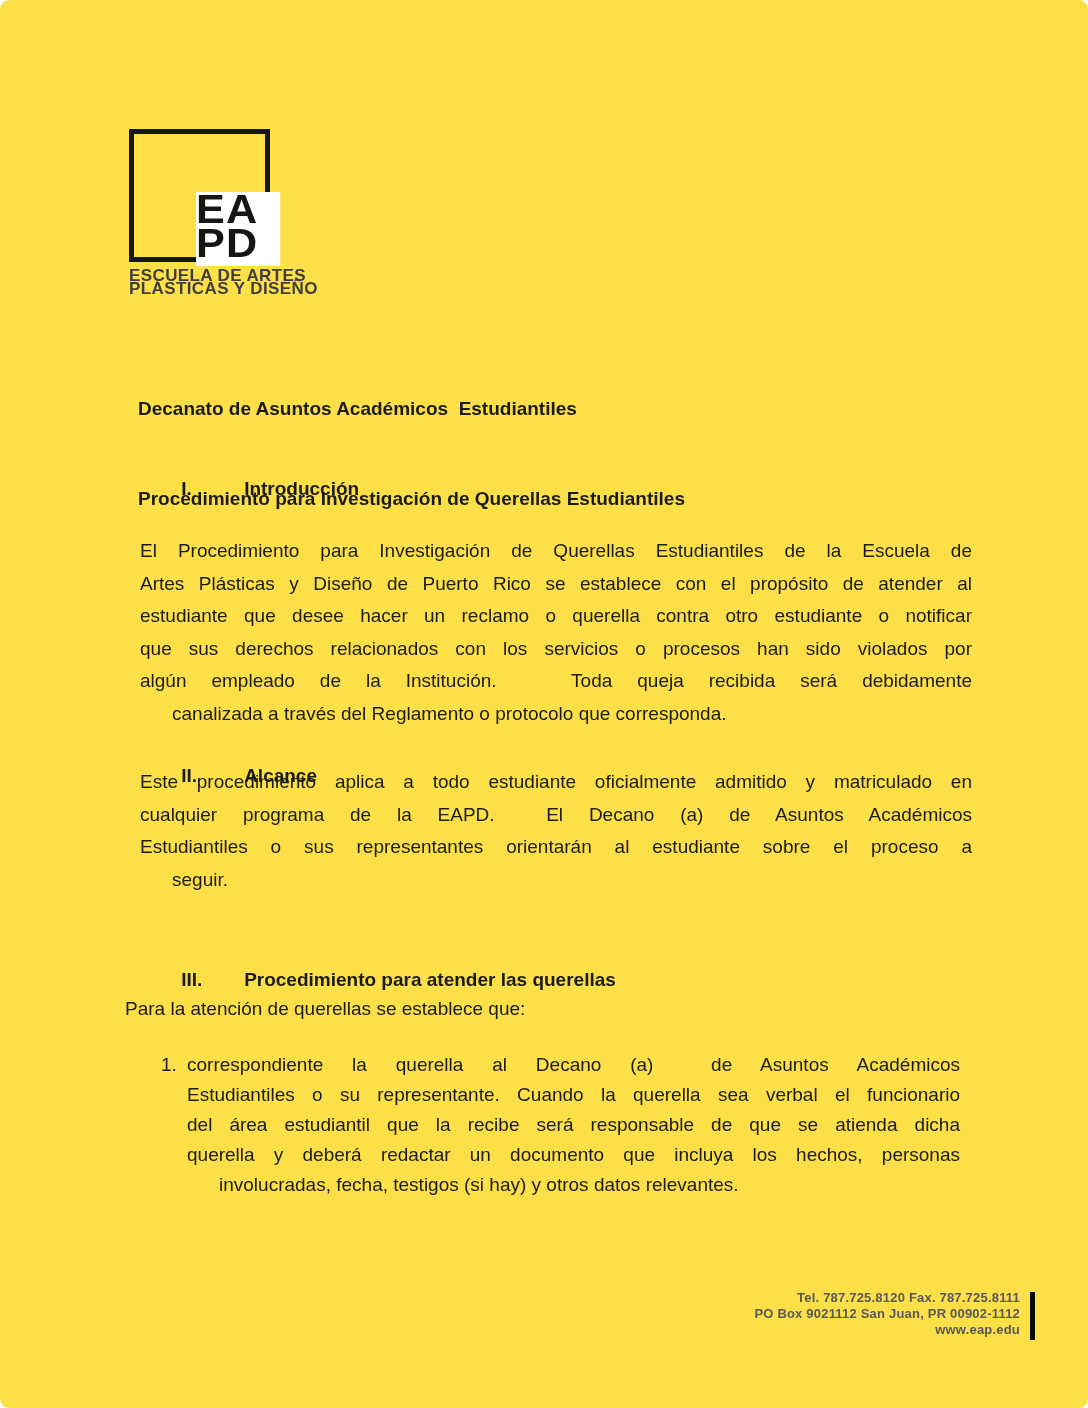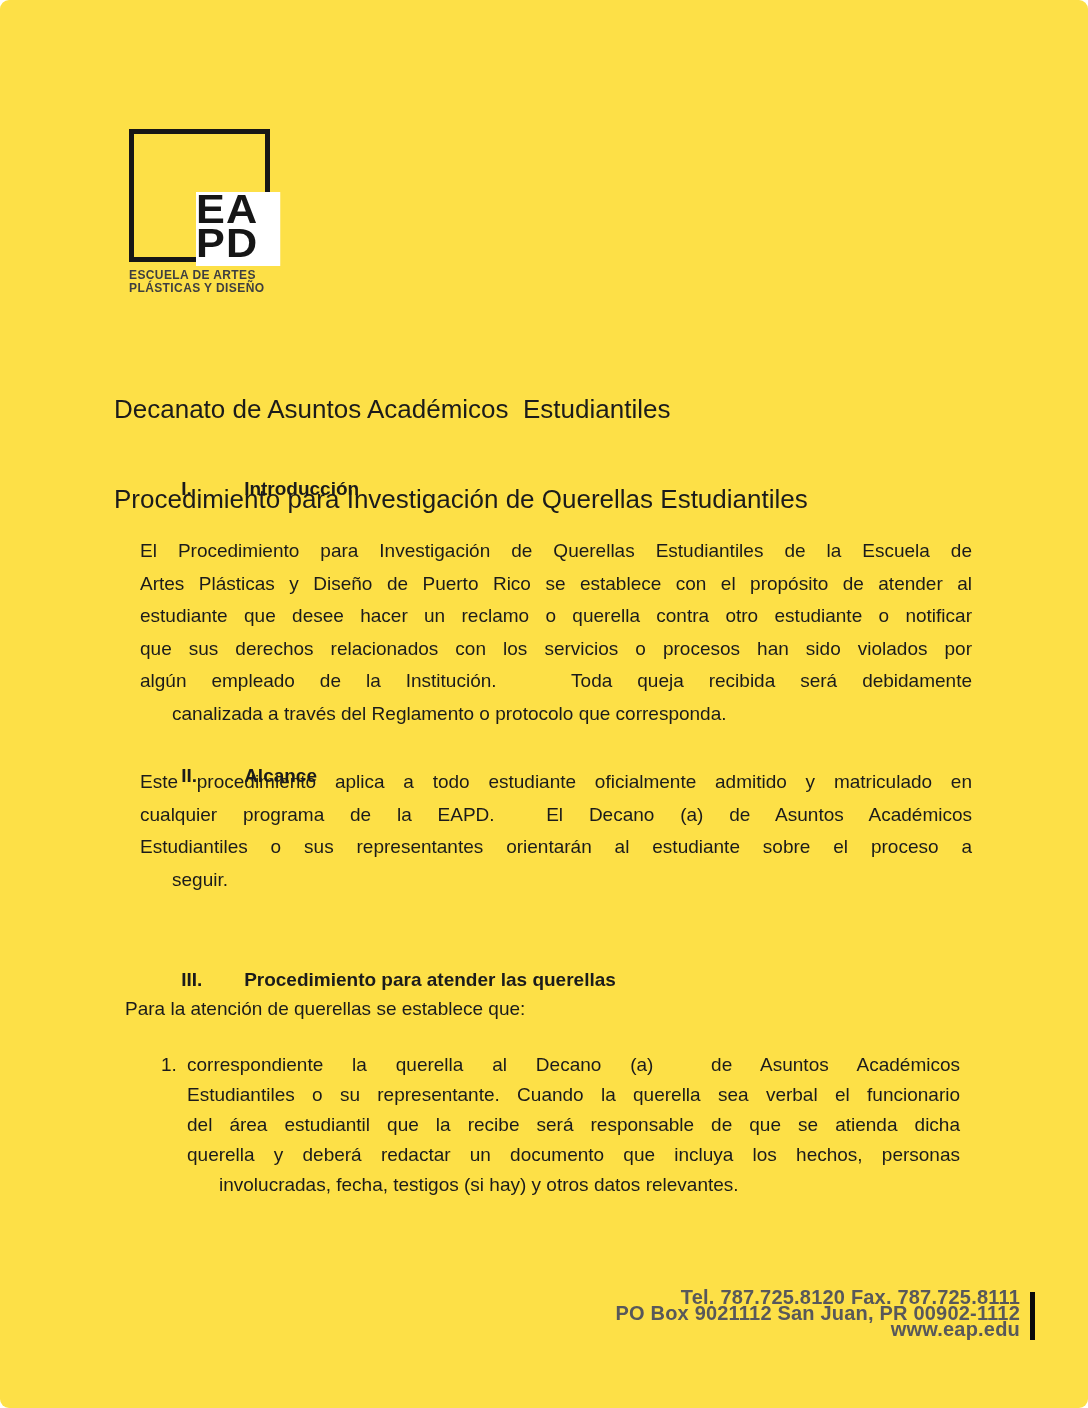--- a/index.html
+++ b/index.html
@@ -36,34 +36,34 @@
     letter-spacing: 1px;
     color: #161616;
     transform: scaleX(1.08);
     transform-origin: left top;
     z-index: 2;
   }
   .logo-acronym span { display: block; }
   .logo-caption {
     position: absolute;
     left: 129px; top: 269px;
-    font-size: 12px;
+    font-size: 17px;
     font-weight: 700;
     letter-spacing: 0.4px;
     line-height: 13px;
     color: #3e3e40;
   }
   .logo-caption span { display: block; }
 
   
   .doc-title {
     position: absolute;
-    left: 114px; top: 334px;
-    font-weight: 400;
-    font-size: 26px;
+    left: 138px; top: 334px;
+    font-weight: 700;
+    font-size: 19px;
     line-height: 30px;
     white-space: pre-wrap;
   }
   .doc-title div { display: block; }
 
   
   .sec-head {
     position: absolute;
     left: 160px;
     font-weight: 700;
@@ -123,21 +123,21 @@
   }
   .list-item .jl { line-height: 30px; }
 
   
   .footer {
     position: absolute;
     top: 1290px;
     right: 68px;
     text-align: right;
     color: #58585a;
-    font-size: 20px;
+    font-size: 13px;
     font-weight: 700;
     line-height: 15.8px;
     letter-spacing: 0.2px;
     margin-left: 20px;
   }
   .footer div { display: block; }
   .footer-bar {
     position: absolute;
     left: 1030px; top: 1292px;
     width: 5px; height: 48px;

